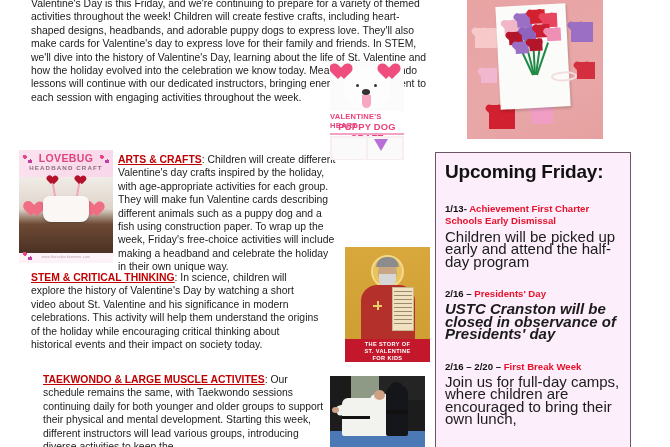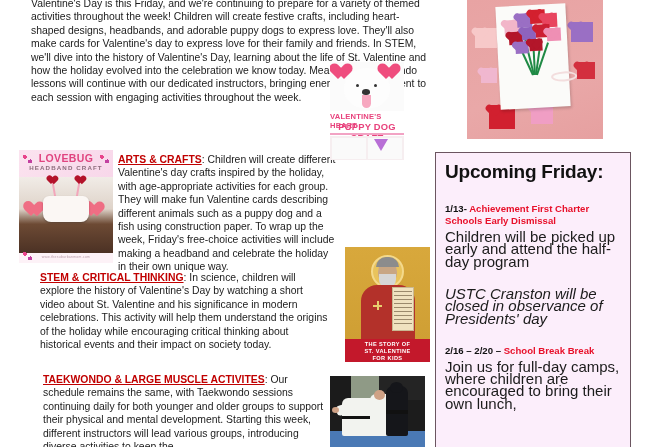--- a/index.html
+++ b/index.html
@@ -46,21 +46,21 @@
     white-space: nowrap;
   }
 
   .sec-arts {
     position: absolute;
     left: 118px; top: 153px;
     width: 218px;
   }
   .sec-stem {
     position: absolute;
-    left: 30px; top: 271px;
+    left: 21px; top: 271px;
     width: 300px;
   }
   .sec-tkd {
     position: absolute;
     left: 33px; top: 373px;
     width: 292px;
   }
   .indent { padding-left: 10px; text-indent: 0; }
 
   
@@ -197,21 +197,21 @@
     color: #111;
     margin: 0 0 3px 0;
   }
   .ev-head .hl { color: #e8102a; }
   .ev-body {
     font-size: 15px;
     line-height: 12.4px;
     color: #1b1b1b;
     margin: 0;
   }
-  .ev-body.italicbold { font-style: italic; font-weight: normal; }
+  .ev-body.italicbold { font-style: italic; font-weight: bold; }
   .gap-lg { height: 11px; }
 </style>
 </head>
 <body>
 
 <div id="page">
 
   <div class="article">
 
     <p class="para p-intro">Valentine's Day is this Friday, and we're continuing to prepare for a variety of themed activities throughout the week! Children will create festive crafts, including heart-shaped designs, headbands, and adorable puppy dogs to express love. They'll also make cards for Valentine's day to express love for their family and friends. In STEM, we'll dive into the history of Valentine's Day, learning about the life of St. Valentine and how the holiday evolved into the celebration we know today. Meanwhile, Taekwondo lessons will continue with our dedicated instructors, bringing energy and excitement to each session with engaging activities throughout the week.</p>
@@ -326,25 +326,27 @@
 
     <div class="ev-item">
       <p class="ev-head"><span>1/13-</span>
         <span class="hl">Achievement First Charter Schools Early Dismissal</span></p>
       <p class="ev-body">Children will be picked up early and attend the half-day program</p>
     </div>
 
     <div class="gap-lg"></div>
 
     <div class="ev-item">
+      <p class="ev-head"><span>2/16 –</span>
+        <span class="hl">Presidents' Day</span></p>
       <p class="ev-body italicbold">USTC Cranston will be closed in observance of Presidents' day</p>
     </div>
 
     <div class="gap-lg"></div>
 
     <div class="ev-item">
       <p class="ev-head"><span>2/16 – 2/20 –</span>
-        <span class="hl">School Break Break</span></p>
+        <span class="hl">First Break Week</span></p>
       <p class="ev-body">Join us for full-day camps, where children are encouraged to bring their own lunch,</p>
     </div>
   </div>
 
 </div>
 
 </body></html>

